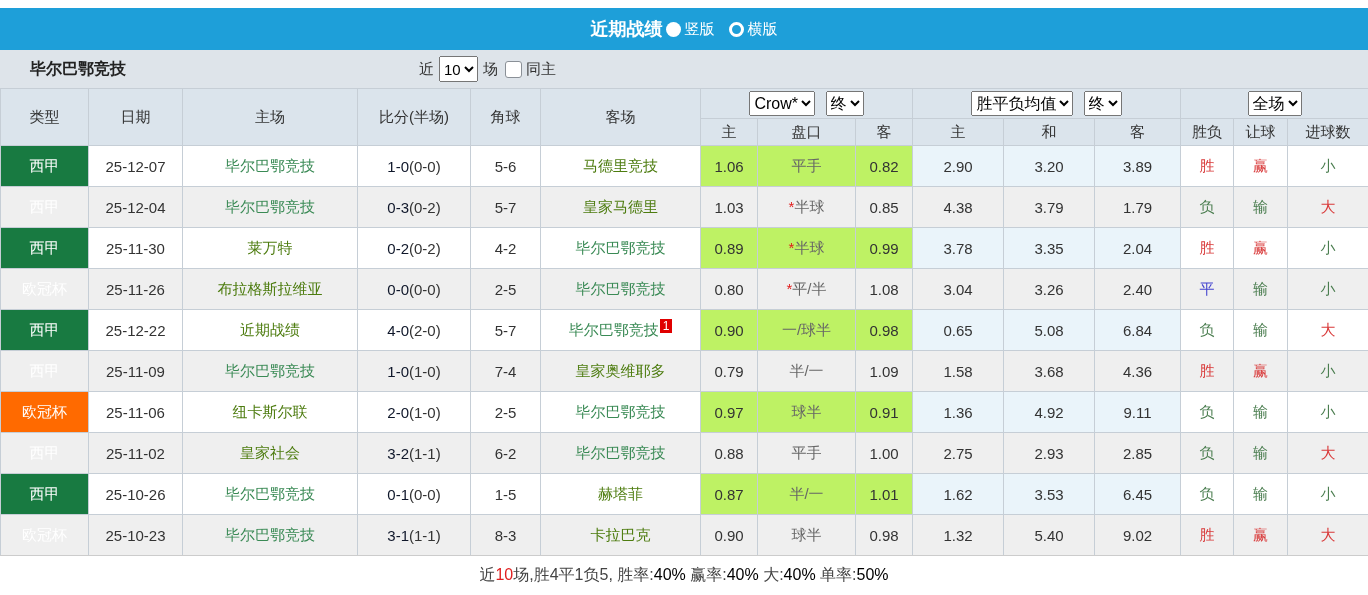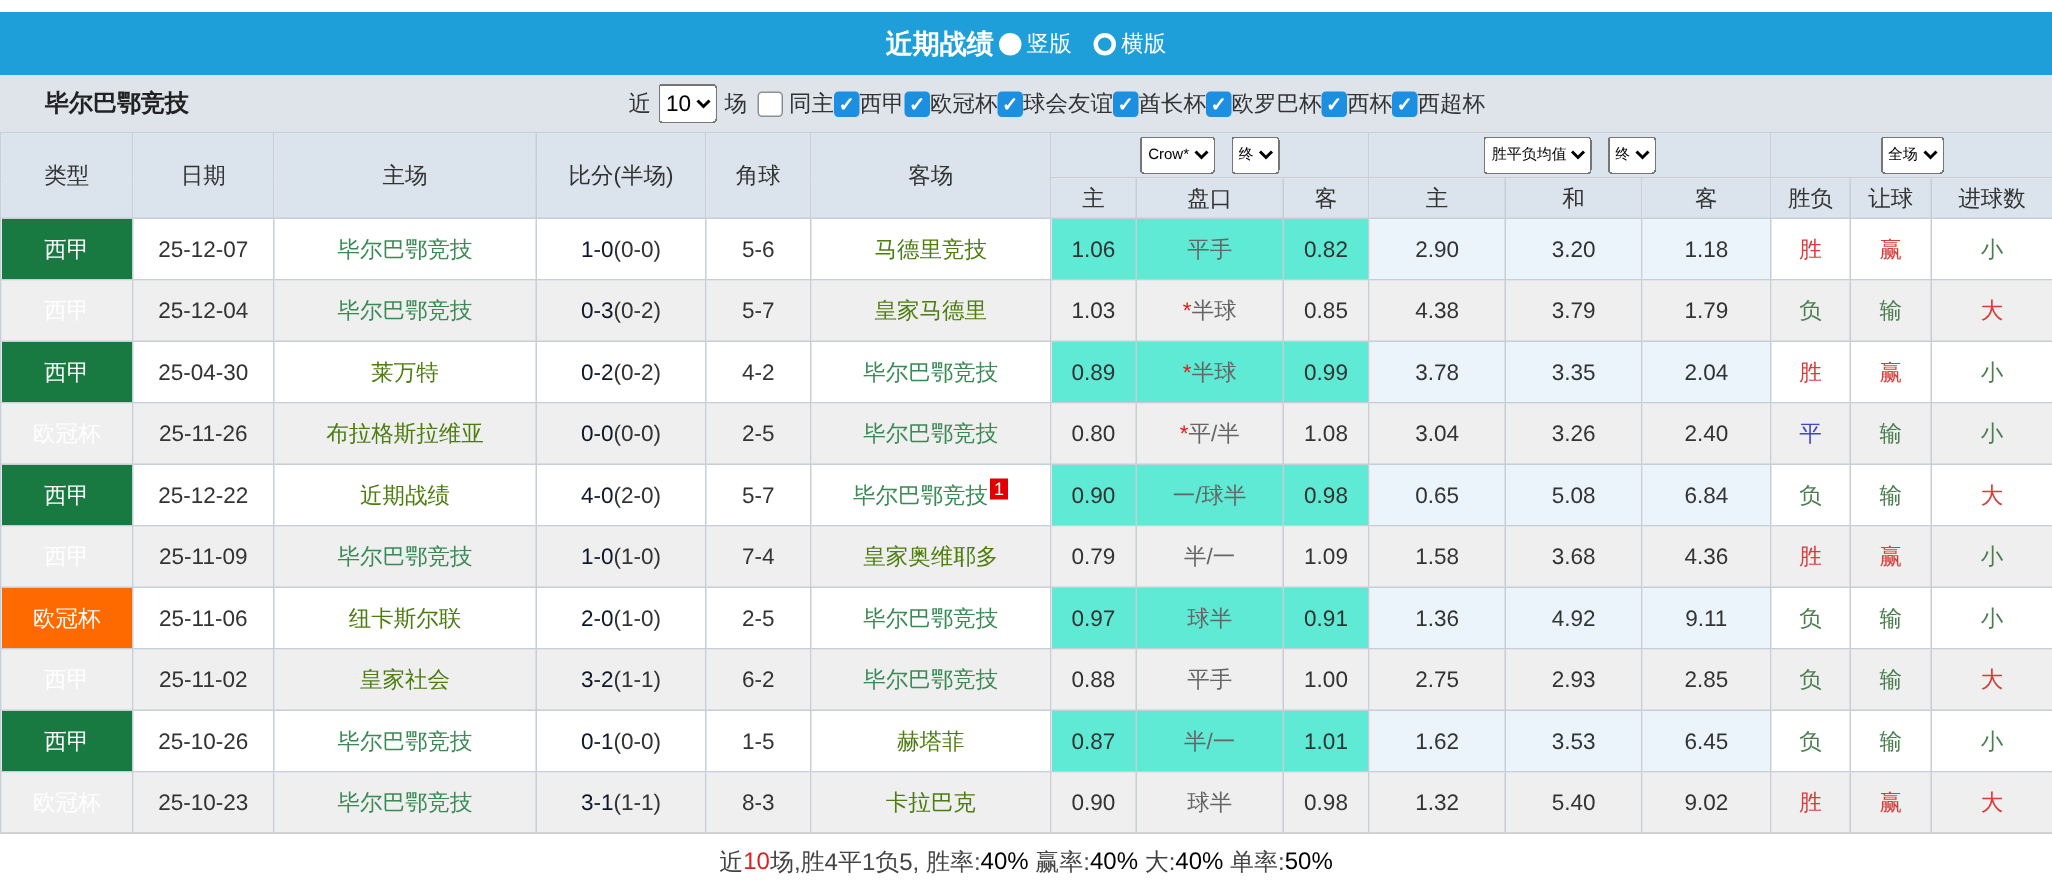--- a/index.html
+++ b/index.html
@@ -26,24 +26,24 @@
   .cb { display:inline-block; width:17px; height:17px; border-radius:3px; vertical-align:middle; }
   .cb.checked { background:#1d8fe1; color:#fff; font-size:13px; font-weight:bold; line-height:17px; text-align:center; }
   .cb.unchecked { background:#fff; border:1px solid #8a9097; margin:0 4px; }
 
   
   table { border-collapse:collapse; table-layout:fixed; width:1368px; }
   th, td { border:1px solid #c6ced6; text-align:center; white-space:nowrap; overflow:hidden; font-size:15px; }
   thead th { background:#dbe4ec; font-weight:normal; color:#333; }
   thead tr.h1 th { height:30px; }
   thead tr.h2 th { height:27px; }
-  thead select { font-size:10px; height:25px; margin:0 3px; font-family:"Liberation Sans",sans-serif; }
+  thead select { font-size:16px; height:25px; margin:0 3px; font-family:"Liberation Sans",sans-serif; }
   tbody td { height:41px; color:#333; background:#fff; }
   tbody tr.even td { background:#efefef; }
-  tbody td.cream { background:#5eead4; }
+  tbody td.cream { background:#bef264; }
   tbody td.pblue { background:#eaf4fa; }
   tbody td.t-green { background:#187a41; color:#fff; }
   tbody td.t-orange { background:#ff6a00; color:#fff; }
   .s-main { color:#0f172a; }
   .s-half { color:#333; }
   td.hand { color:#666; }
   .star { color:#e01b1b; }
   .team { color:#4d7c0f; cursor:pointer; }
   .team.self { color:#3a8a55; }
   .card { display:none; background:#e00000; color:#fff; font-size:12px; line-height:14px; padding:0 3px; position:relative; top:-5px; margin-left:1px; }
@@ -74,21 +74,20 @@
   </div>
 
   <div class="filterbar">
     <span class="teamname">毕尔巴鄂竞技</span>
     <div class="filters">
       <span class="lbl">近</span>
       <select><option>10</option></select>
       <span class="lbl">场</span>
       <span class="cb unchecked"></span>
       <span>同主</span>
-      <span id="league-filters"><span class="cb checked">✓</span><span>西甲</span><span class="cb checked">✓</span><span>欧冠杯</span><span class="cb checked">✓</span><span>球会友谊</span><span class="cb checked">✓</span><span>酋长杯</span><span class="cb checked">✓</span><span>欧罗巴杯</span><span class="cb checked">✓</span><span>西杯</span><span class="cb checked">✓</span><span>西超杯</span></span>
     </div>
   </div>
 
   <table>
     <colgroup>
       <col style="width:88px">
         <col style="width:94px">
         <col style="width:175px">
         <col style="width:113px">
       <col style="width:70px">
@@ -141,21 +140,21 @@
     <td>25-12-07</td>
     <td><span class="team self">毕尔巴鄂竞技</span></td>
     <td><span class="s-main">1-0</span><span class="s-half">(0-0)</span></td>
     <td>5-6</td>
     <td><span class="team">马德里竞技</span></td>
     <td class="cream">1.06</td>
     <td class="cream hand"><span class="star"></span><span>平手</span></td>
     <td class="cream">0.82</td>
     <td class="pblue">2.90</td>
     <td class="pblue">3.20</td>
-    <td class="pblue">1.18</td>
+    <td class="pblue">3.89</td>
     <td class="c-red">胜</td>
     <td class="c-red">赢</td>
     <td class="c-green">小</td>
   </tr>
         <tr class="even">
     <td class="t-green">西甲</td>
     <td>25-12-04</td>
     <td><span class="team self">毕尔巴鄂竞技</span></td>
     <td><span class="s-main">0-3</span><span class="s-half">(0-2)</span></td>
     <td>5-7</td>
@@ -165,21 +164,21 @@
     <td class="cream">0.85</td>
     <td class="pblue">4.38</td>
     <td class="pblue">3.79</td>
     <td class="pblue">1.79</td>
     <td class="c-green">负</td>
     <td class="c-green">输</td>
     <td class="c-red">大</td>
   </tr>
         <tr>
     <td class="t-green">西甲</td>
-    <td>25-04-30</td>
+    <td>25-11-30</td>
     <td><span class="team">莱万特</span></td>
     <td><span class="s-main">0-2</span><span class="s-half">(0-2)</span></td>
     <td>4-2</td>
     <td><span class="team self">毕尔巴鄂竞技</span></td>
     <td class="cream">0.89</td>
     <td class="cream hand"><span class="star">*</span><span>半球</span></td>
     <td class="cream">0.99</td>
     <td class="pblue">3.78</td>
     <td class="pblue">3.35</td>
     <td class="pblue">2.04</td>

